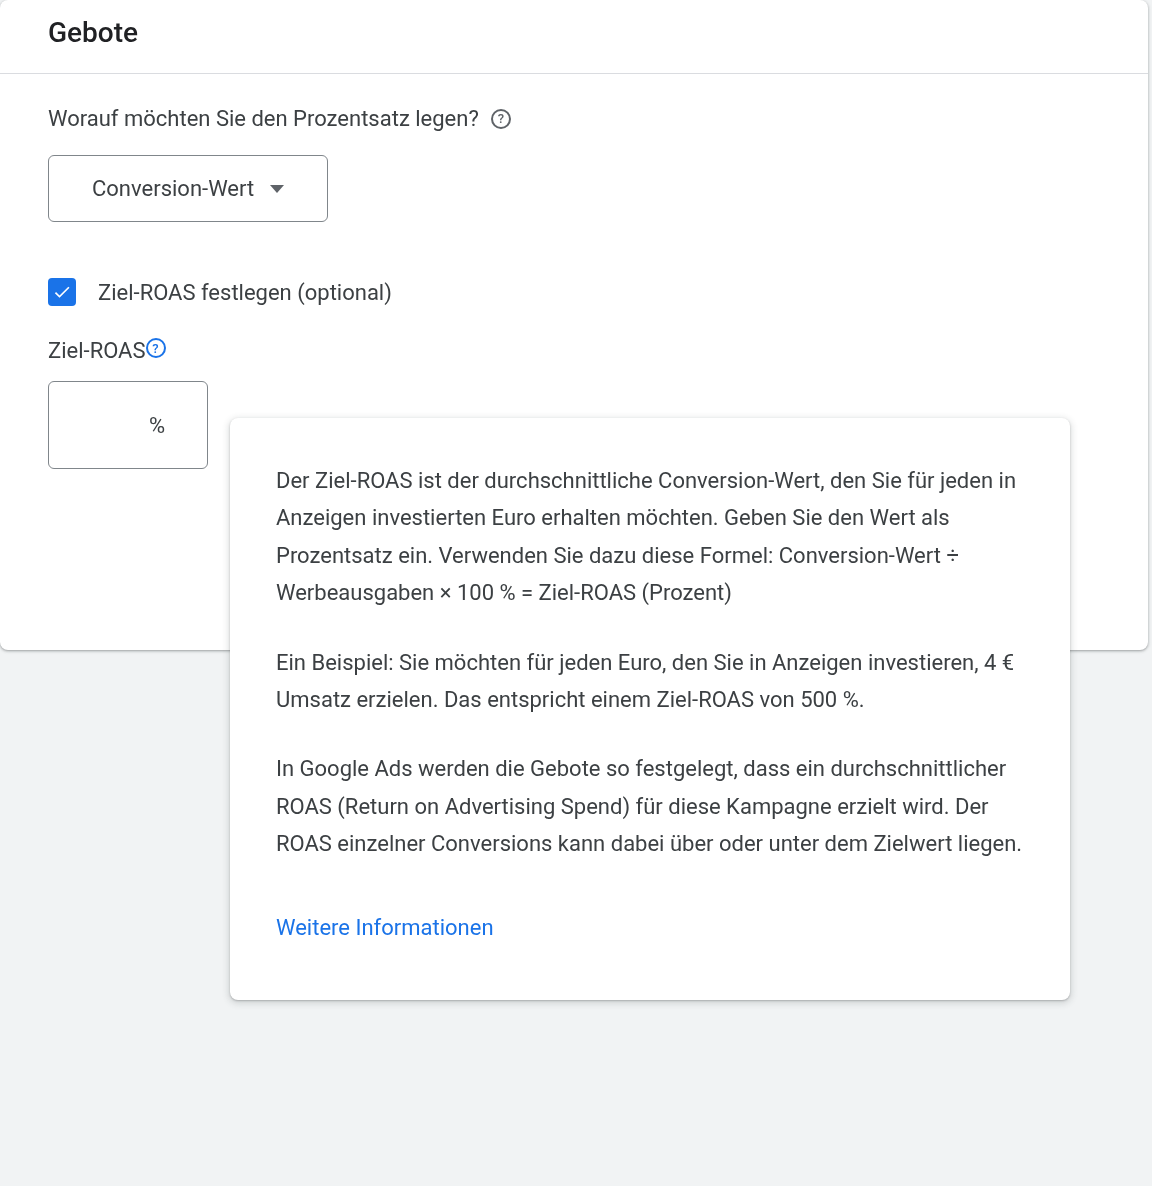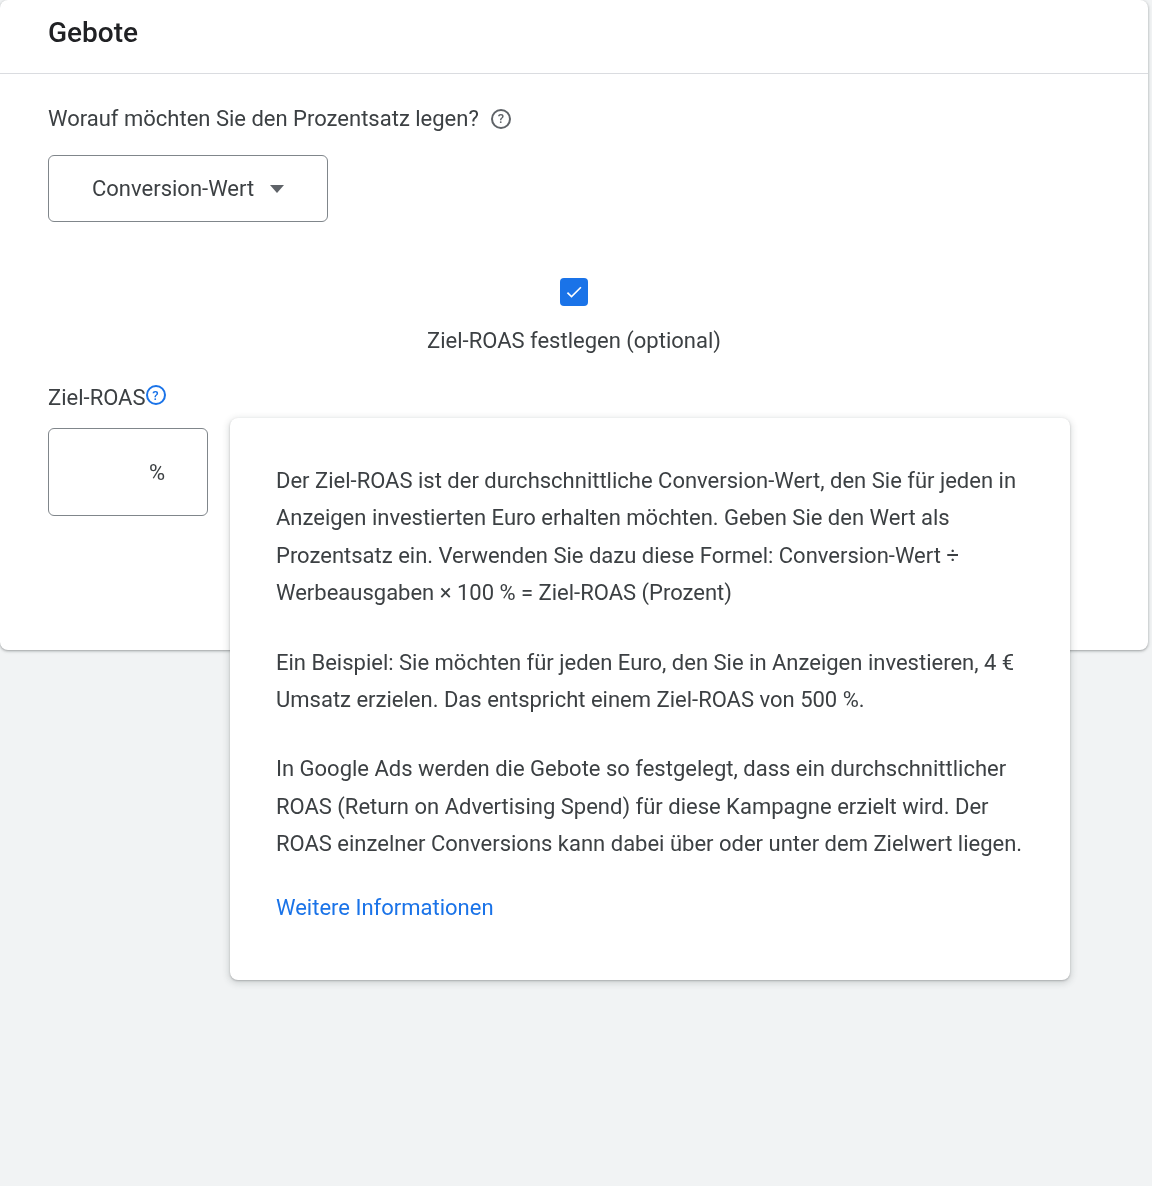--- a/index.html
+++ b/index.html
@@ -82,21 +82,20 @@
       border-left: 7px solid transparent;
       border-right: 7px solid transparent;
       border-top: 8px solid #5f6368;
     }
     .checkbox-row {
       display: flex;
       align-items: center;
       gap: 22px;
       margin-top: 56px;
       margin-bottom: 32px;
-      flex-direction: column;
     }
     .checkbox {
       width: 28px;
       height: 28px;
       background: #1a73e8;
       border-radius: 4px;
       display: flex;
       align-items: center;
       justify-content: center;
       cursor: pointer;
@@ -150,21 +149,21 @@
       box-shadow: 0 2px 6px 2px rgba(60,64,67,0.15), 0 1px 2px rgba(60,64,67,0.3);
       padding: 44px 46px 60px 46px;
     }
     .tooltip-para {
       font-size: 22px;
       line-height: 1.7;
       color: #3c4043;
       margin-bottom: 32px;
     }
     .tooltip-para:last-of-type {
-      margin-bottom: 32px;
+      margin-bottom: 52px;
     }
     .tooltip-link {
       color: #1a73e8;
       font-size: 22px;
       text-decoration: none;
       cursor: pointer;
     }
   </style>
 </head>
 <body>

